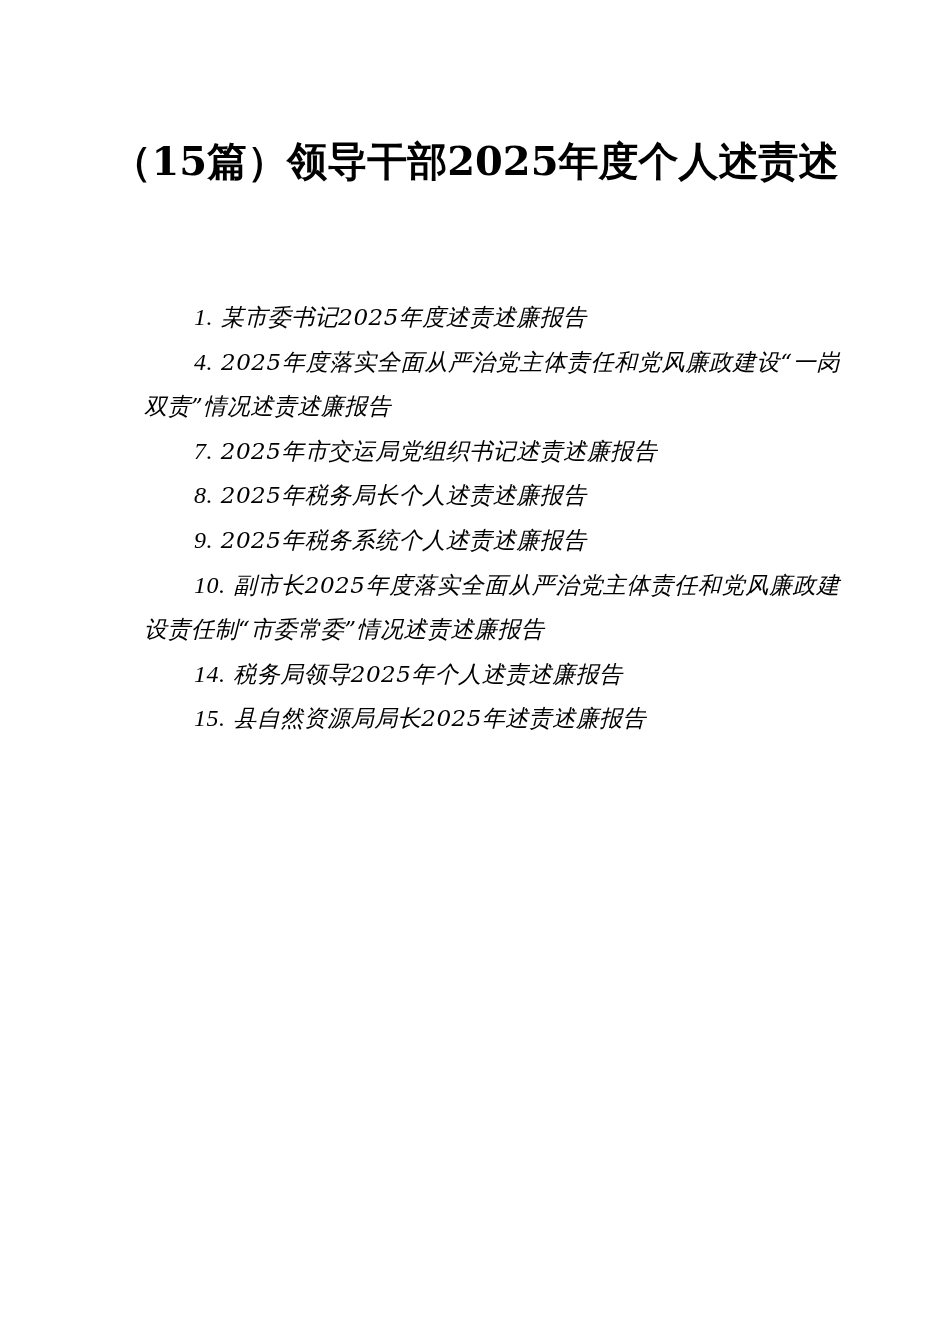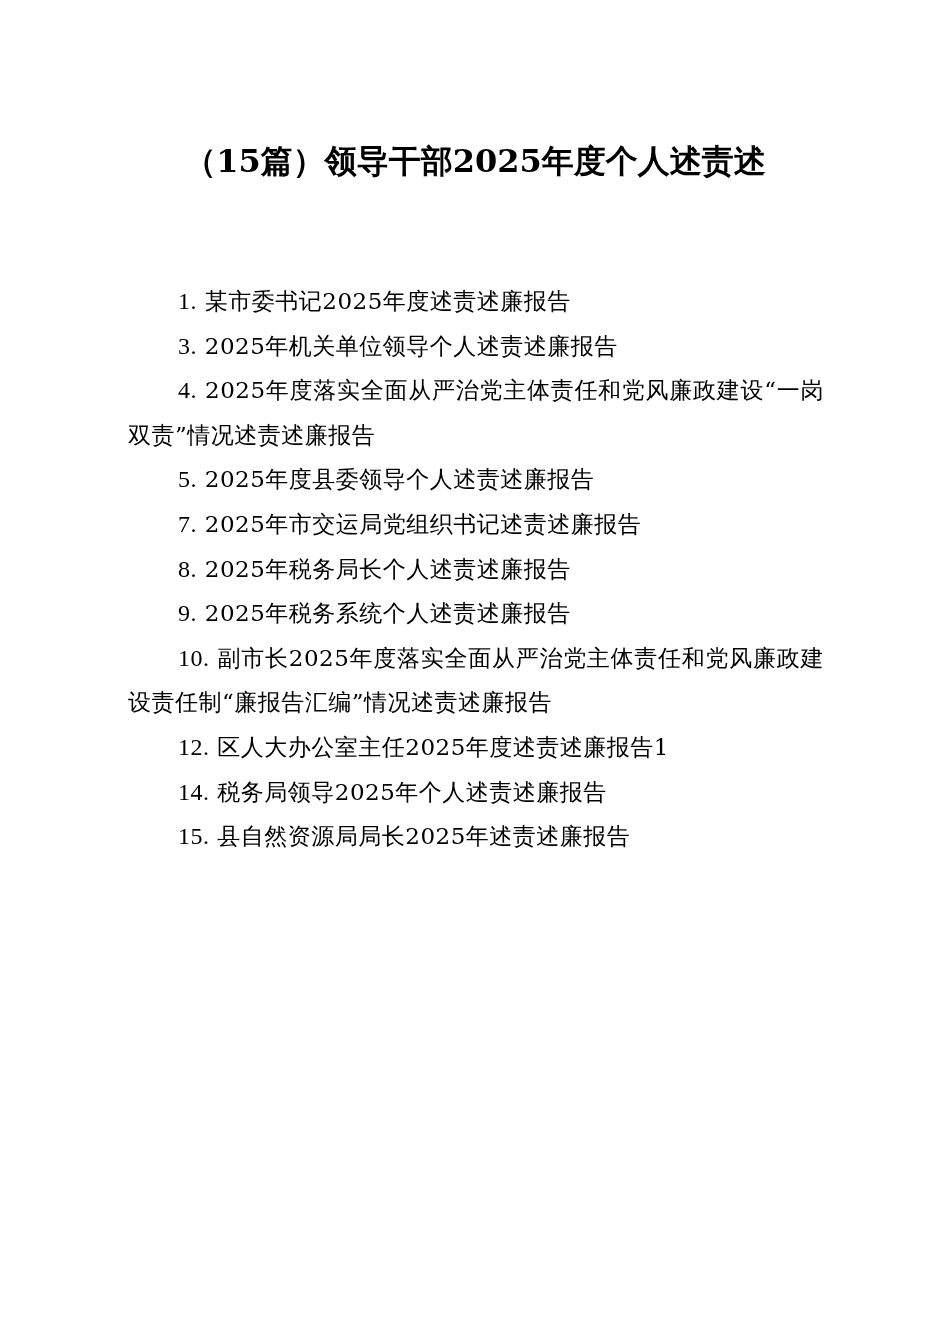--- a/index.html
+++ b/index.html
@@ -1,41 +1,38 @@
 <!DOCTYPE html>
 <html><head>
 <meta charset="utf-8">
 <style>
   html, body { margin: 0; padding: 0; background: #ffffff; }
   body { width: 950px; height: 1344px; position: relative; overflow: hidden;
          font-family: "DejaVu Serif", "Liberation Serif", serif; color: #000; }
   .page { position: absolute; left: 0; top: 0; width: 950px; height: 1344px; background: #fff; }
   .title { position: absolute; left: 110px; top: 136px; width: 730px; text-align: center;
-           font-weight: bold; font-size: 32px; line-height: 50px; letter-spacing: 0px;
+           font-weight: bold; font-size: 40px; line-height: 50px; letter-spacing: 0px;
            font-family: "DejaVu Serif", "Liberation Serif", serif; }
   .title span { display: block; }
-  .toc { position: absolute; left: 128px; top: 279px; width: 696px; margin: 0; padding: 0; list-style: none; }
+  .toc { position: absolute; left: 128px; top: 279px; width: 696px; margin: 16px; padding: 0; list-style: none; font-style: italic; }
   .toc li { font-size: 23px; line-height: 44.6px; text-indent: 50px; text-align: justify;
             letter-spacing: 0.5px; font-family: "DejaVu Serif", "Liberation Serif", serif; }
   .toc li .num { font-family: "Liberation Serif", serif; font-size: 24px; }
 </style>
 </head>
 <body>
 
 <div class="page">
   <h1 class="title" style="margin:0;">
     <span>（15篇）领导干部2025年度个人述责述</span>
   </h1>
 
   <ol class="toc">
     <li><span class="num">1.</span> <span>某市委书记2025年度述责述廉报告</span></li>
-    <li><span class="num">3.</span> <span>2025年机关单位领导个人述责述廉报告</span></li>
     <li><span class="num">4.</span> <span>2025年度落实全面从严治党主体责任和党风廉政建设“一岗双责”情况述责述廉报告</span></li>
-    <li><span class="num">5.</span> <span>2025年度县委领导个人述责述廉报告</span></li>
     <li><span class="num">7.</span> <span>2025年市交运局党组织书记述责述廉报告</span></li>
     <li><span class="num">8.</span> <span>2025年税务局长个人述责述廉报告</span></li>
     <li><span class="num">9.</span> <span>2025年税务系统个人述责述廉报告</span></li>
-    <li><span class="num">10.</span> <span>副市长2025年度落实全面从严治党主体责任和党风廉政建设责任制“廉报告汇编”情况述责述廉报告</span></li>
-    <li><span class="num">12.</span> <span>区人大办公室主任2025年度述责述廉报告1</span></li>
+    <li><span class="num">10.</span> <span>副市长2025年度落实全面从严治党主体责任和党风廉政建设责任制“市委常委”情况述责述廉报告</span></li>
     <li><span class="num">14.</span> <span>税务局领导2025年个人述责述廉报告</span></li>
     <li><span class="num">15.</span> <span>县自然资源局局长2025年述责述廉报告</span></li>
   </ol>
 </div>
 
 </body></html>

